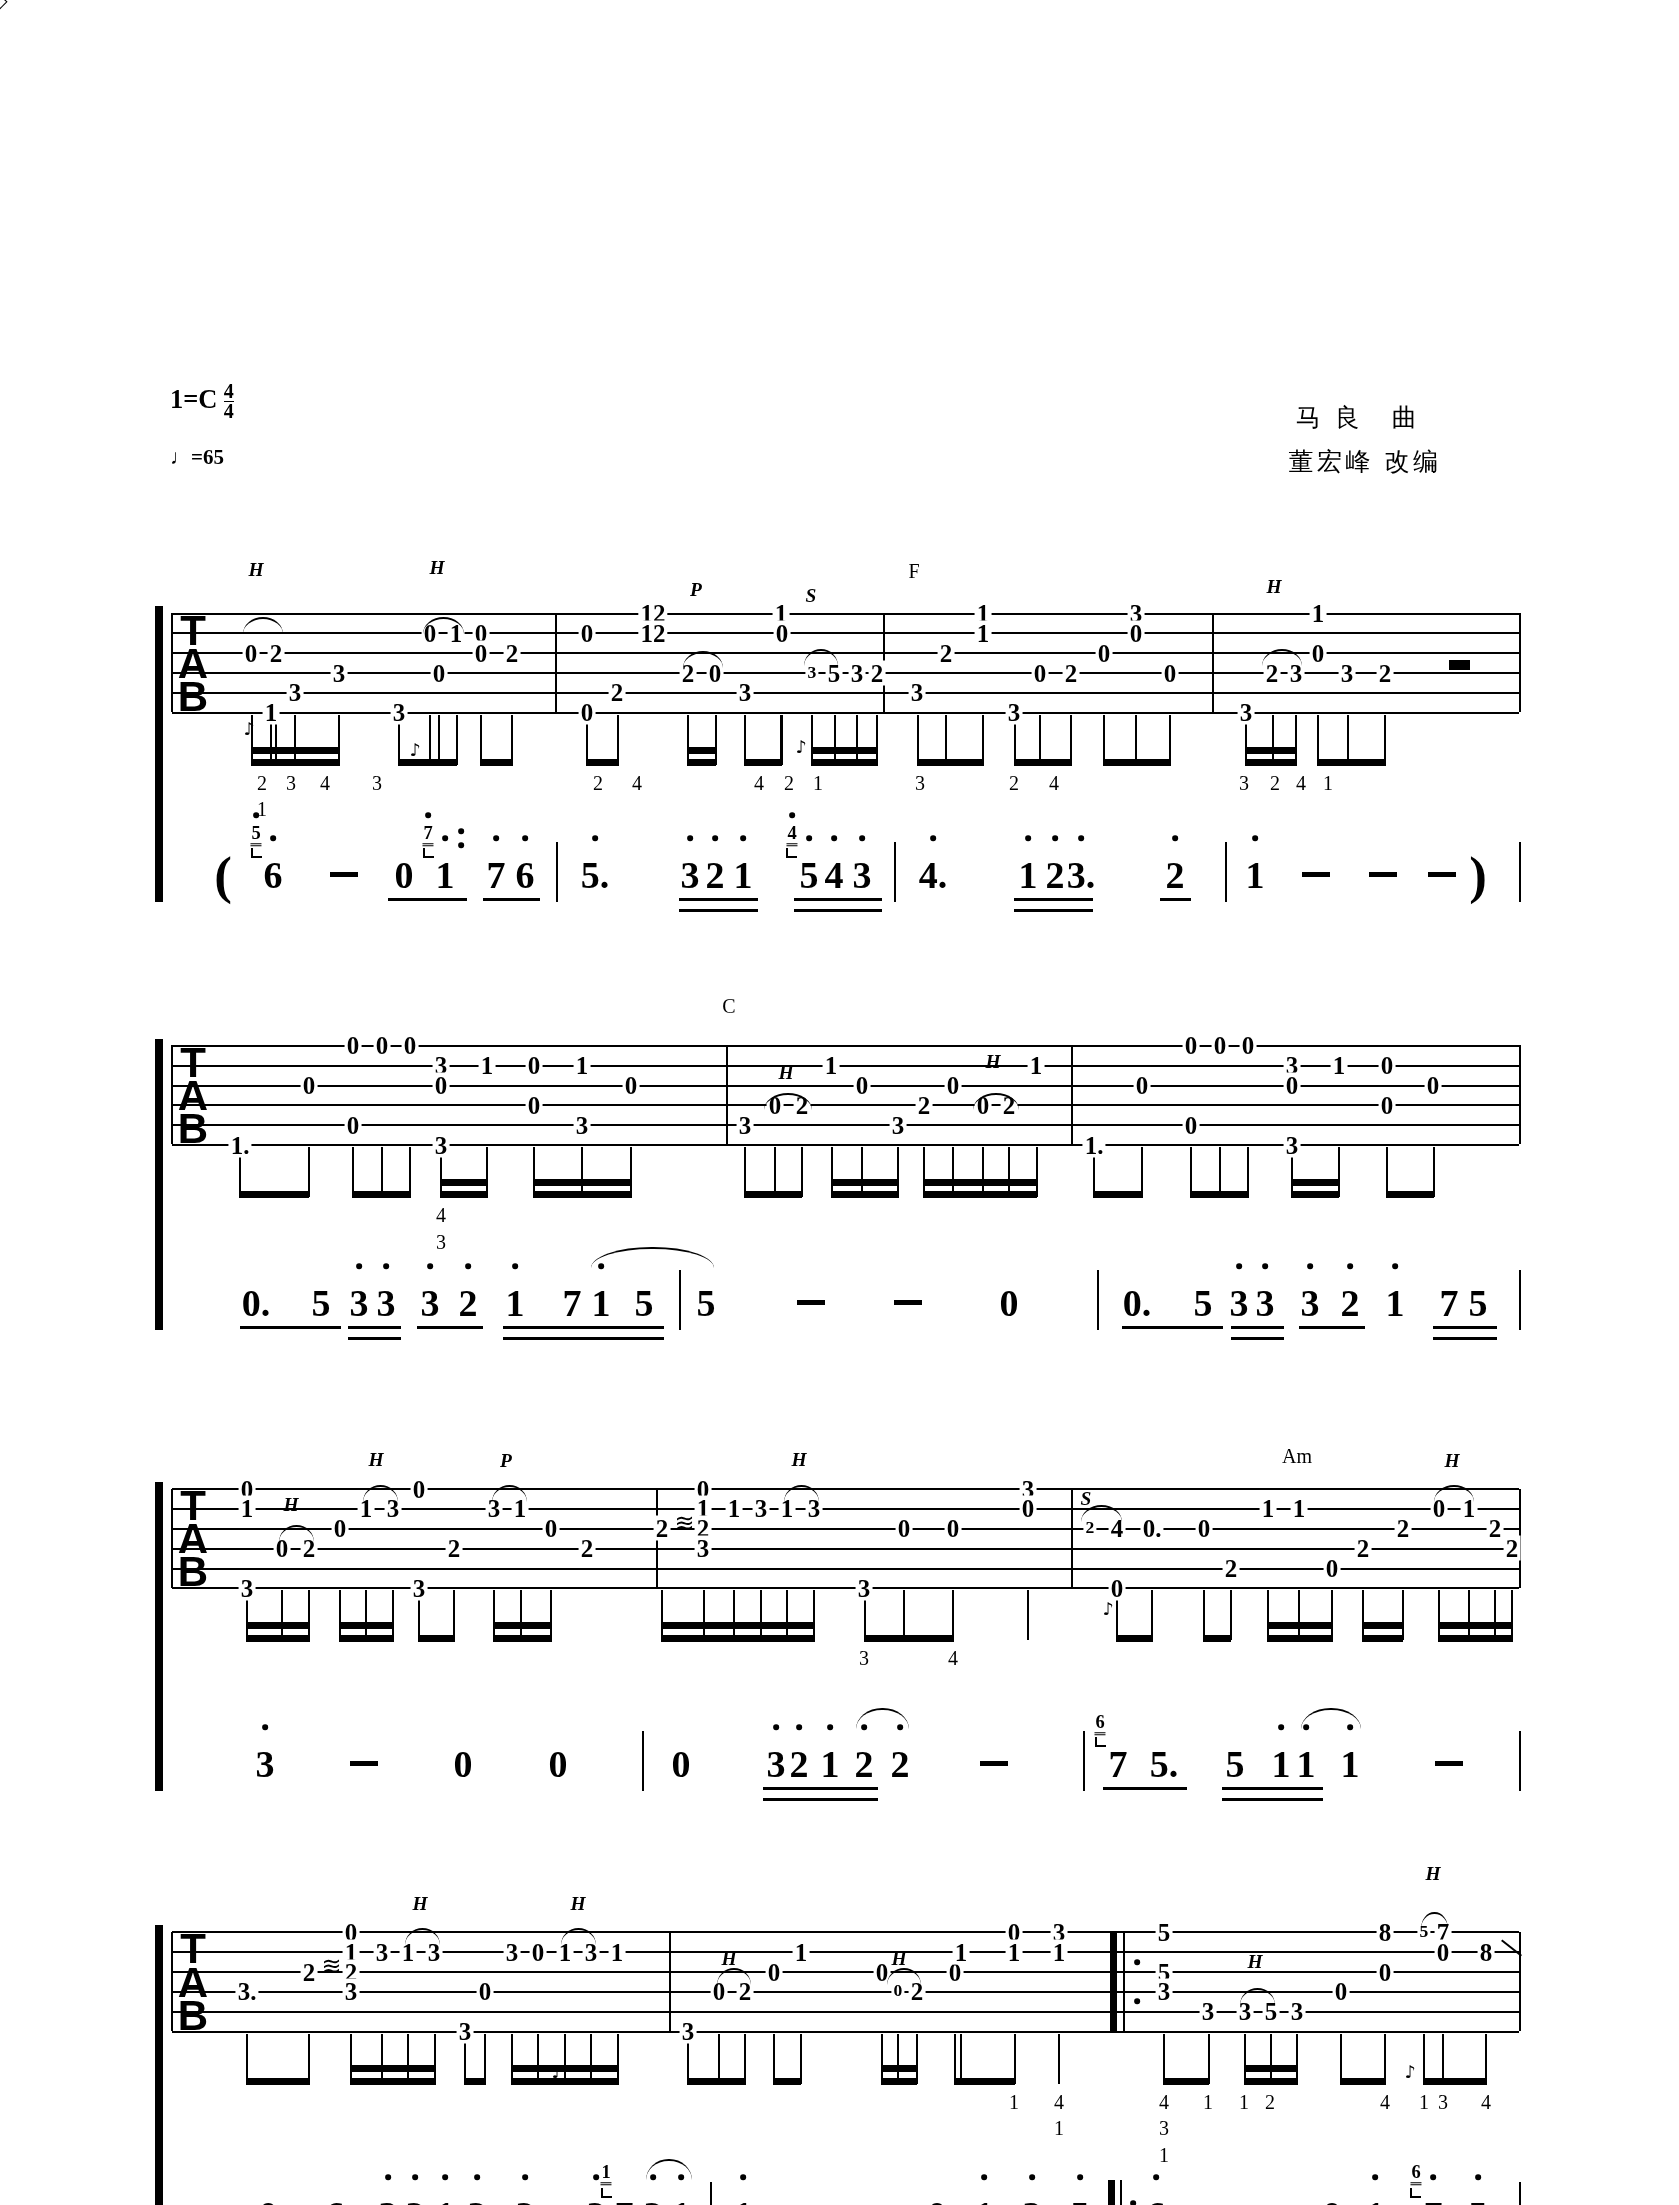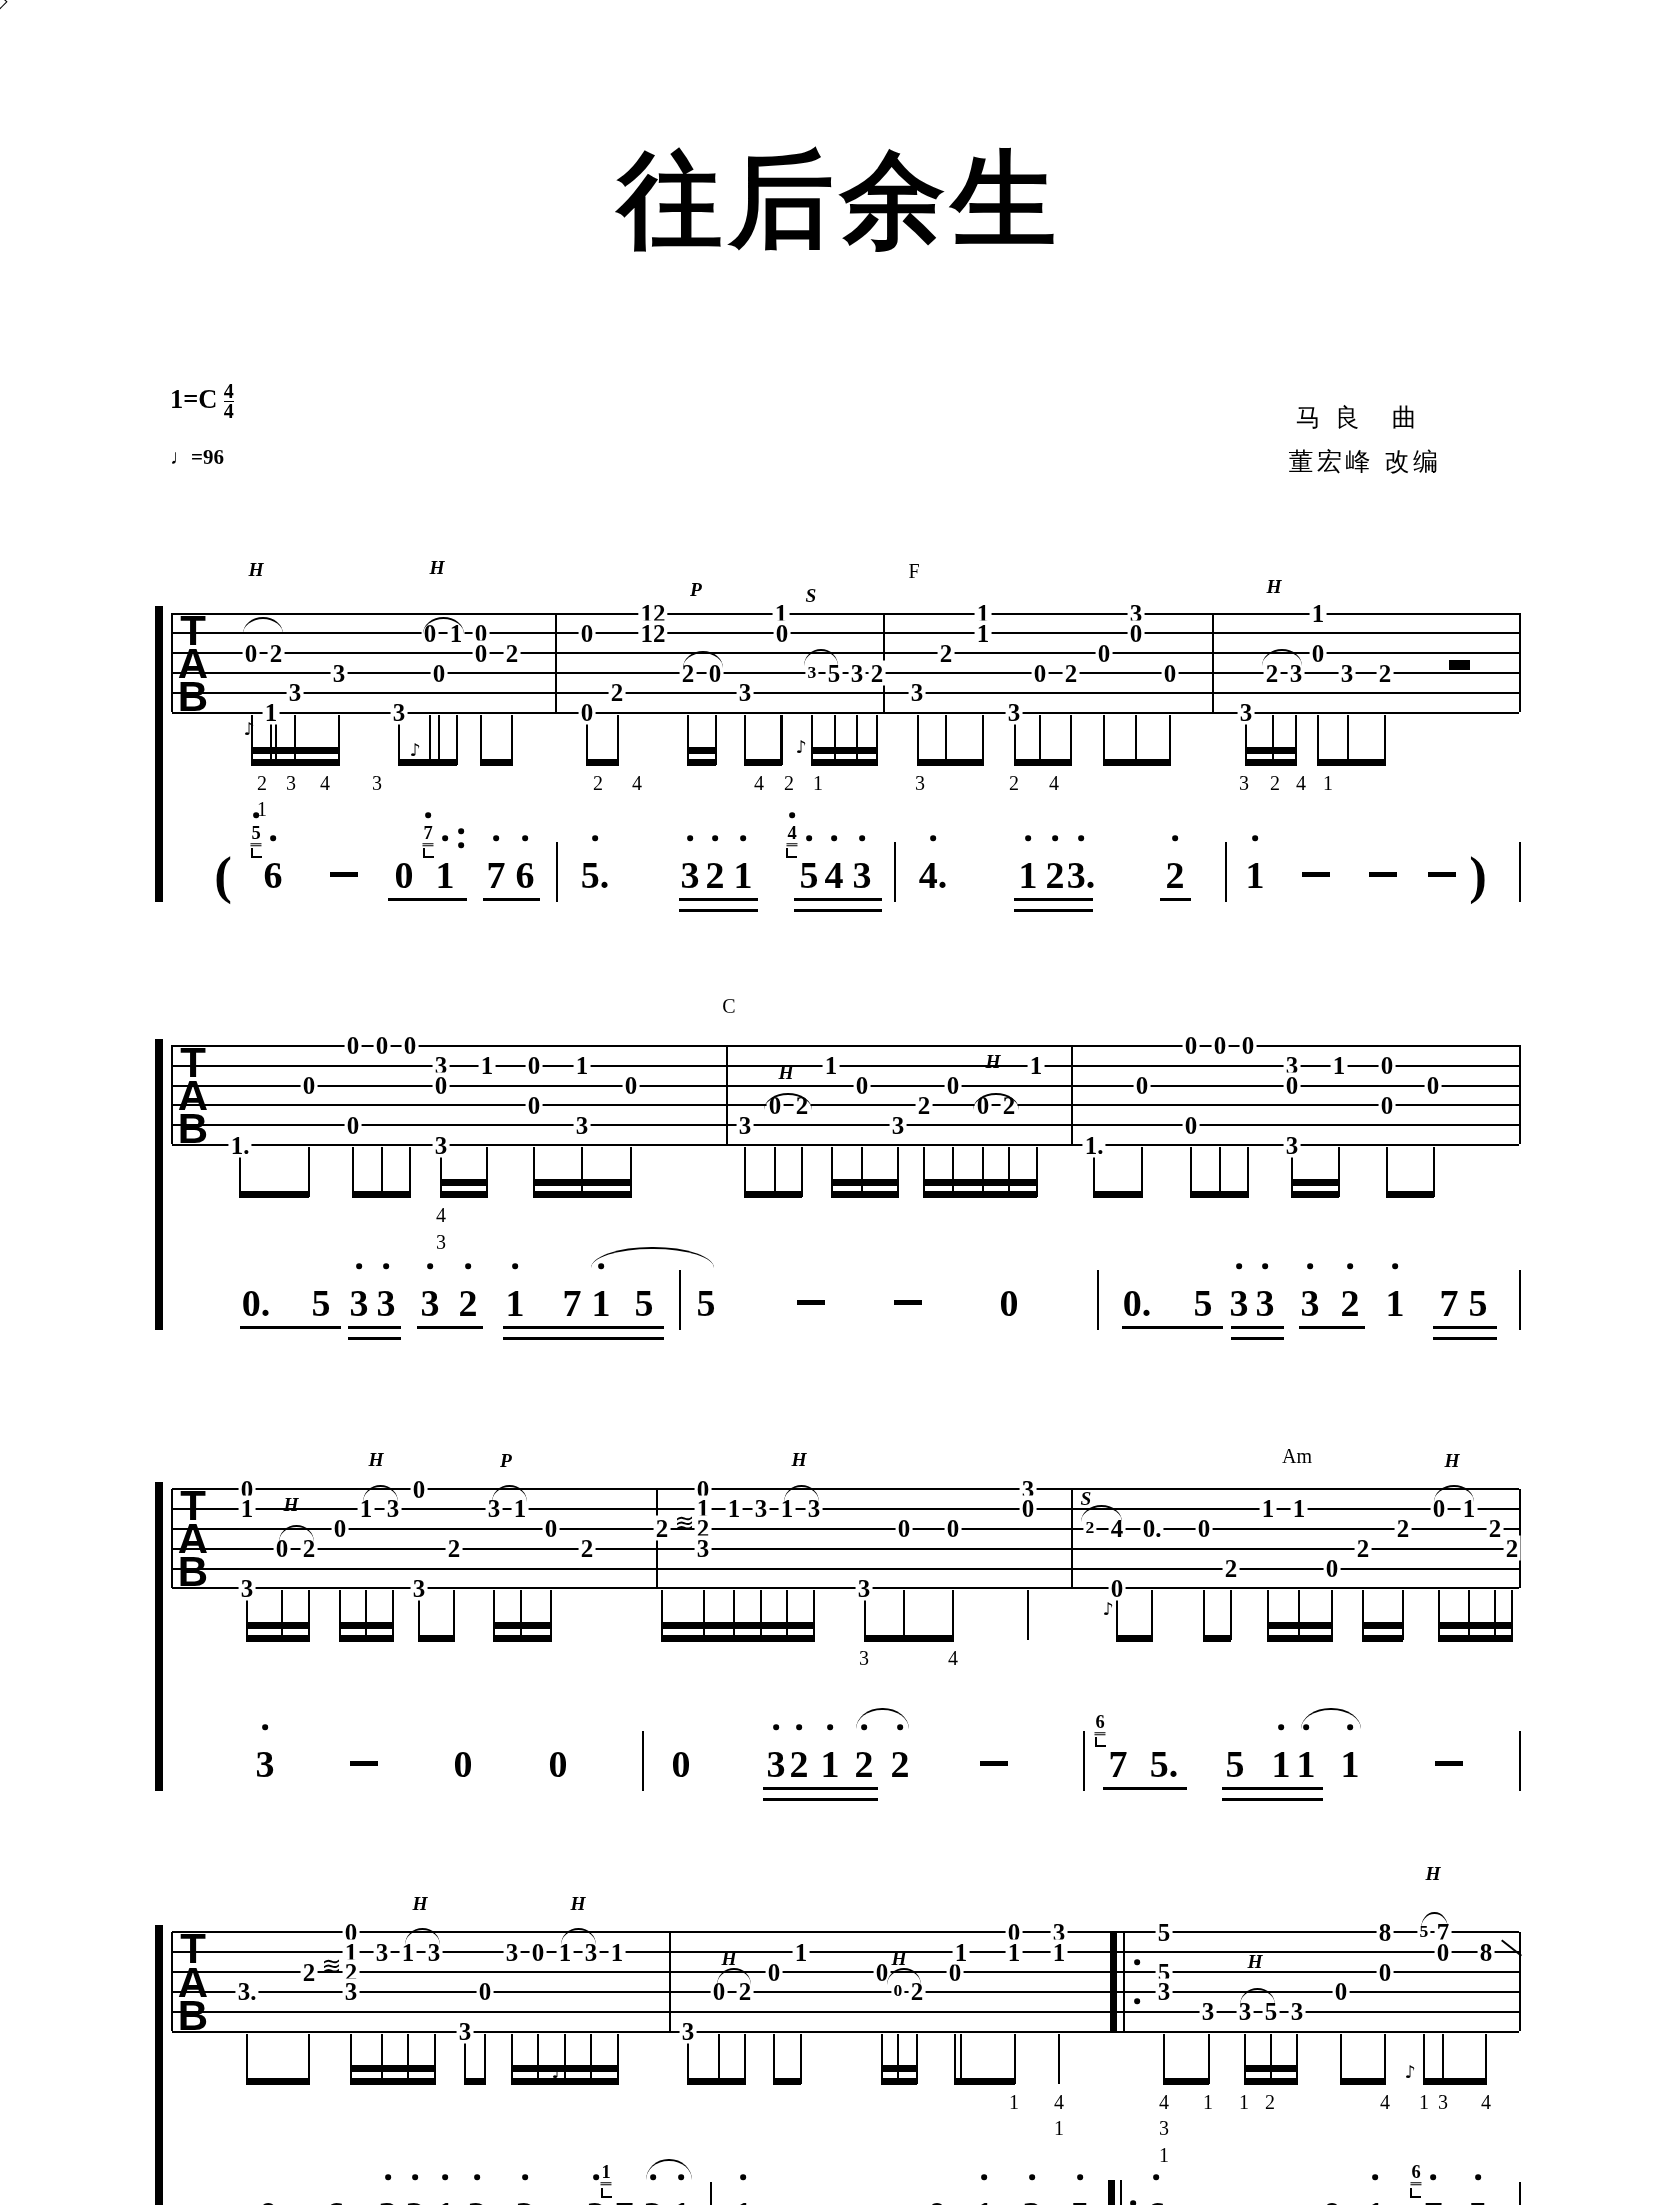--- a/index.html
+++ b/index.html
@@ -29,26 +29,25 @@
   .jdot{position:absolute;width:5.7px;height:5.7px;border-radius:50%;background:#000;transform:translate(-50%,-50%);}
   .jpar{position:absolute;transform:translate(-50%,-50%);font-size:53px;font-weight:bold;}
   .fing{position:absolute;transform:translate(-50%,-50%);font-size:20px;}
   .grace{position:absolute;transform:translate(-50%,-50%);font-size:17.6px;font-family:"DejaVu Sans",sans-serif;}
   .diamond{position:absolute;transform:translate(-50%,-50%);font-size:20px;}
 </style>
 </head>
 <body>
 
 <div id="page">
-  <div id="title" class="abs ctr" style="left:840px;top:201px;">往后余生</div>
 
   <div class="abs hdr" style="left:170px;top:382px;">
     <span>1</span>=<span>C</span><span class="frac"><span>4</span><span class="den">4</span></span>
   </div>
-  <div class="abs" style="left:170px;top:445px;font-size:21px;font-weight:bold;"><span>♩</span><span>=96</span></div>
+  <div class="abs" style="left:170px;top:445px;font-size:21px;font-weight:bold;"><span>♩</span><span>=65</span></div>
 
   <div class="abs cjk ctr" style="left:1358px;top:417px;">马 良　曲</div>
   <div class="abs cjk ctr" style="left:1365px;top:461px;">董宏峰 改编</div>
 
   <div id="score">
       <div class="sline" style="left: 172px; top: 613px; width: 1347px; height: 1.8px;"></div>
       <div class="sline" style="left: 172px; top: 632px; width: 1347px; height: 1.8px;"></div>
       <div class="sline" style="left: 172px; top: 652px; width: 1347px; height: 1.8px;"></div>
       <div class="sline" style="left: 172px; top: 672px; width: 1347px; height: 1.8px;"></div>
       <div class="sline" style="left: 172px; top: 692px; width: 1347px; height: 1.8px;"></div>

